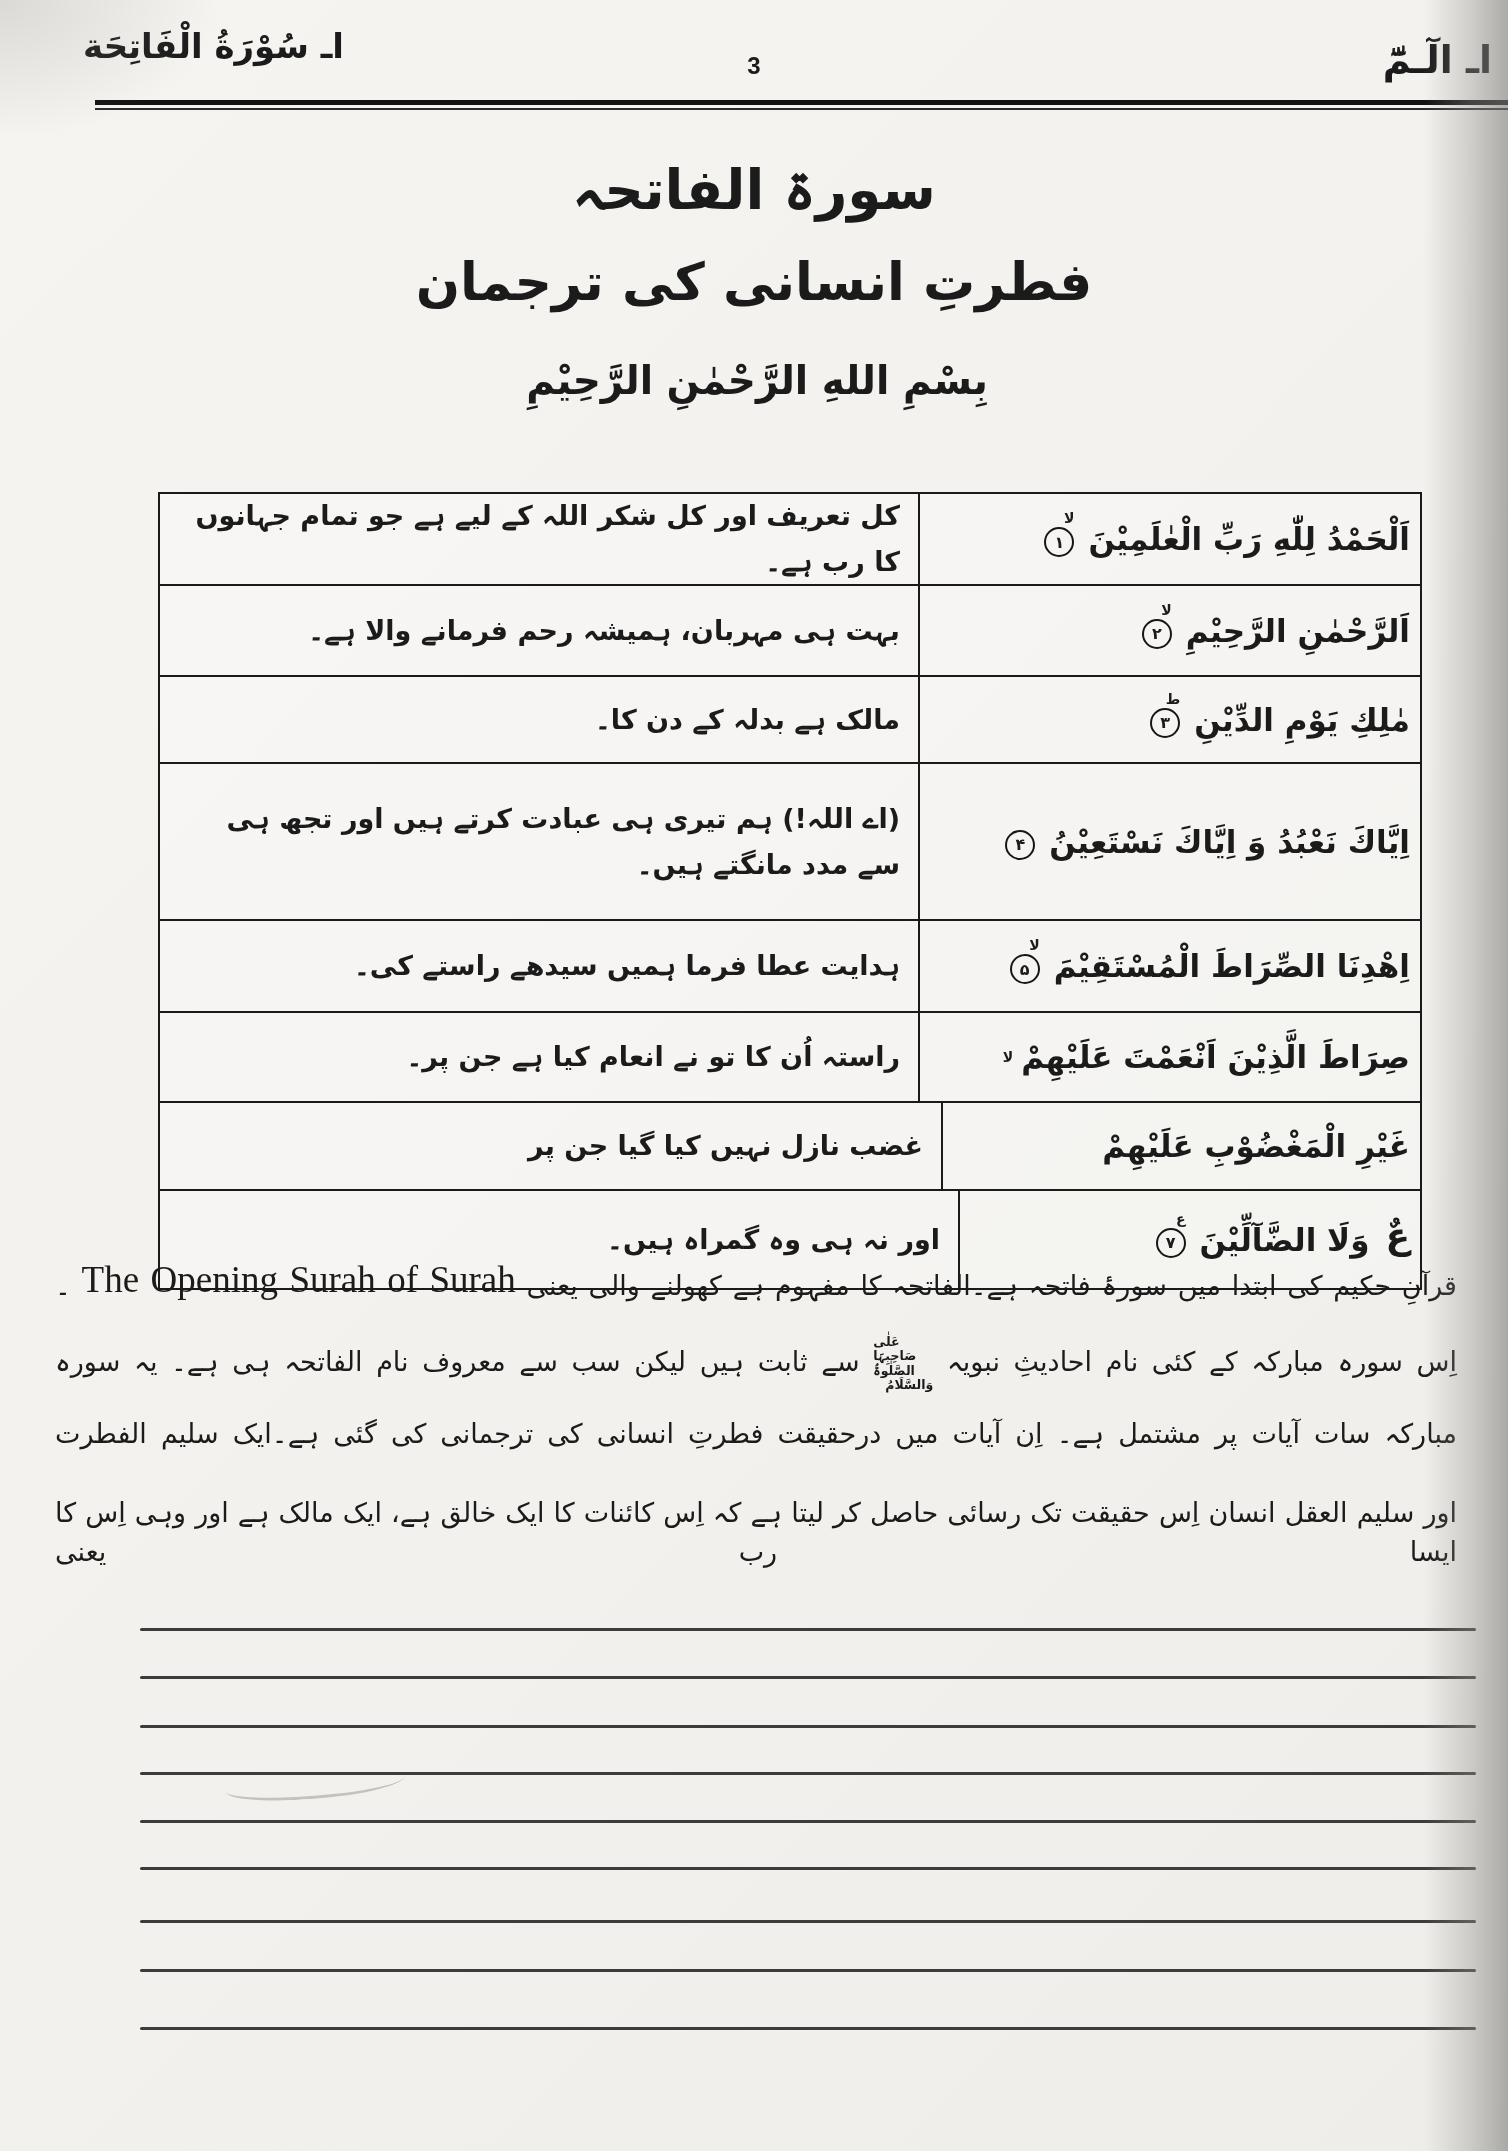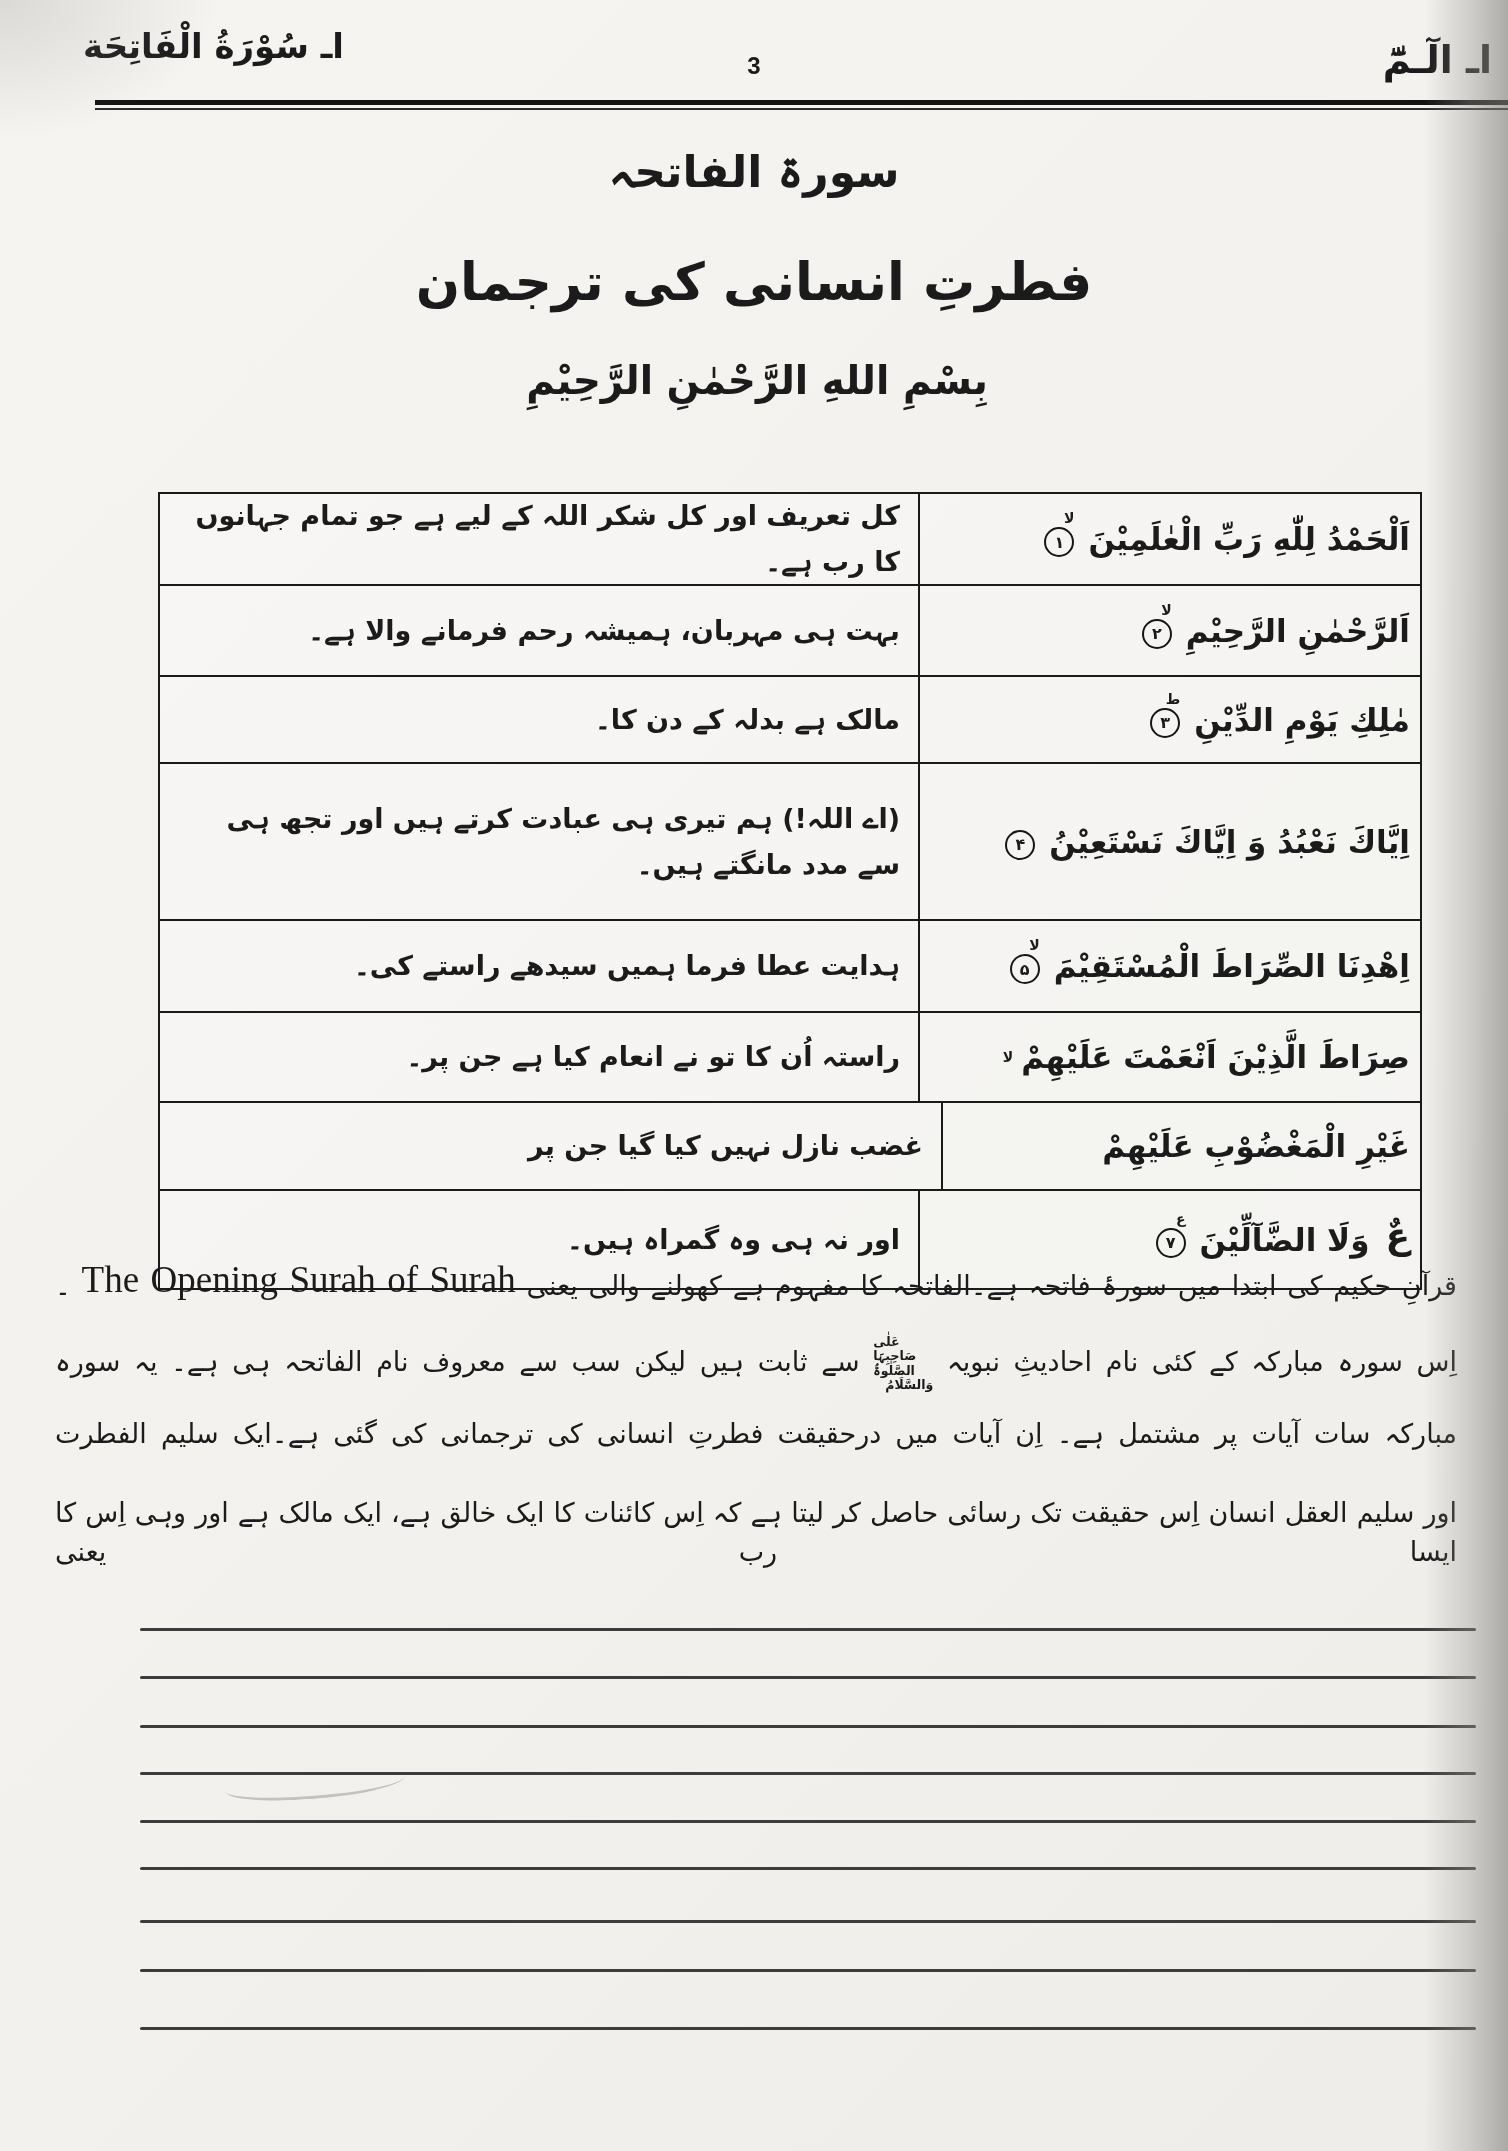--- a/index.html
+++ b/index.html
@@ -19,28 +19,28 @@
   .header-left{position:absolute;left:74px;top:26px;width:270px;direction:rtl;
     font-size:34px;font-weight:bold;letter-spacing:1px;}
   .page-number{position:absolute;left:0;right:0;top:52px;text-align:center;
     font-family:"Liberation Sans",sans-serif;font-size:24px;font-weight:bold;}
   .header-right{position:absolute;right:16px;top:38px;direction:rtl;
     font-size:38px;font-weight:bold;}
   .rule-thick{position:absolute;left:95px;right:0;top:100px;height:5px;background:#121212;}
   .rule-thin{position:absolute;left:95px;right:0;top:108px;height:2px;background:#2a2a2a;}
   
   .center-line{position:absolute;left:0;right:0;text-align:center;direction:rtl;}
-  .surah-title{top:146px;font-size:44px;font-weight:bold;}
+  .surah-title{top:158px;font-size:55px;font-weight:bold;}
   .subtitle{top:252px;font-size:52px;font-weight:bold;}
   .bismillah{top:358px;font-size:39px;font-weight:bold;padding-left:6px;}
   
   .vtable{position:absolute;left:158px;top:448px;width:1264px;border:2px solid #1a1a1a;
     box-sizing:border-box;background:rgba(255,255,255,.25);margin-top:44px;}
   .vrow{display:flex;border-bottom:2px solid #1a1a1a;}
-  .vrow:last-child{border-bottom:none;}
+  .vrow:last-child{border-bottom:none;padding-left:40px;}
   .cell-urdu{width:760px;border-right:2px solid #1a1a1a;box-sizing:border-box;
     direction:rtl;text-align:right;display:flex;align-items:center;
     padding:0 18px;font-size:27px;font-weight:700;line-height:1.7;}
   .cell-arabic{flex:1;direction:rtl;display:flex;align-items:center;
     padding:0 10px 0 6px;font-size:31px;font-weight:700;white-space:nowrap;}
   .aya-mark{position:relative;display:inline-flex;margin-right:14px;top:3px;}
   .medallion{display:inline-flex;width:30px;height:30px;border:2px solid #161616;
     border-radius:50%;align-items:center;justify-content:center;
     font-size:16px;font-weight:bold;box-sizing:border-box;}
   .waqf{position:absolute;top:-17px;right:0px;font-size:14px;font-weight:bold;}

